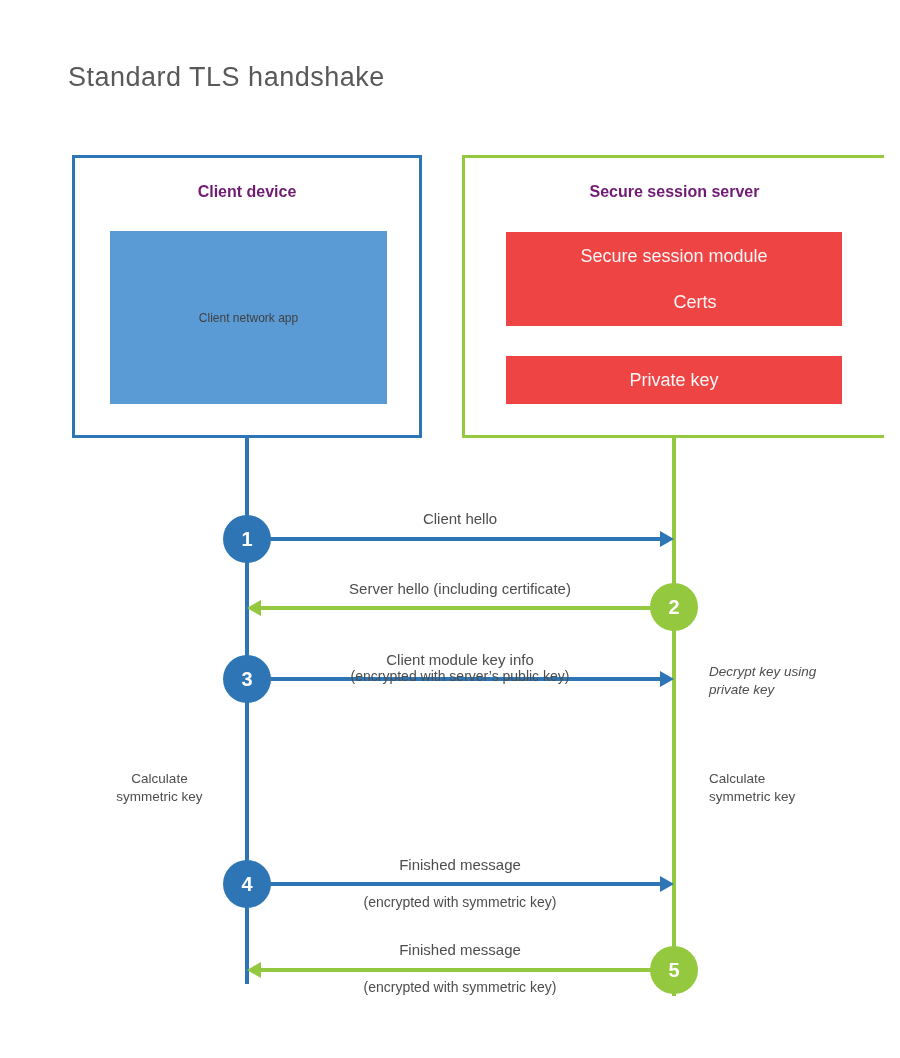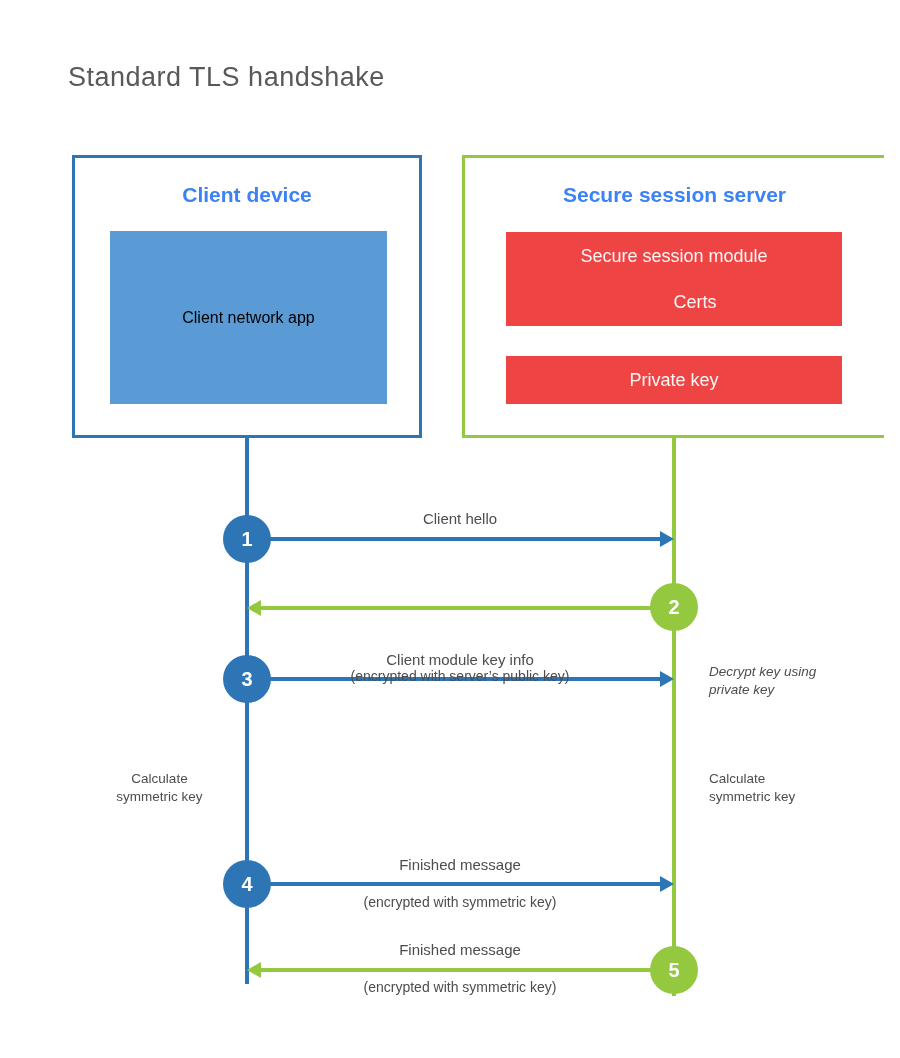--- a/index.html
+++ b/index.html
@@ -31,35 +31,35 @@
     left: 40px; width: 350px;
     border: 3px solid #2e75b6;
   }
   .server-box {
     left: 430px; width: 425px;
     border: 3px solid #94c83f;
   }
   .actor-title {
     margin-top: 25px;
     text-align: center;
-    font-size: 21px;
+    font-size: 16px;
     font-weight: 700;
-    color: #3b82f6;
+    color: #701a75;
   }
   .client-app {
     position: absolute;
     left: 78px; top: 199px;
     width: 277px; height: 173px;
     background: #5b9bd5;
     display: flex; align-items: center; justify-content: center;
     text-align: center;
   }
   .client-app span {
-    color: #000000;
-    font-size: 16px;
+    color: #404040;
+    font-size: 12px;
     line-height: 1.5;
     width: 175px;
   }
   .server-bar {
     position: absolute;
     left: 474px;
     width: 336px; height: 48px;
     background: #ef4444;
     display: flex; align-items: center; justify-content: center;
     color: rgba(255,255,255,0.95);
@@ -141,20 +141,21 @@
   <div class="server-bar bar-3">Private key</div>
 
   <div class="lifeline lifeline-client"></div>
   <div class="lifeline lifeline-server"></div>
 
   <div class="msg-label" style="top:478px;">Client hello</div>
   <div class="arrow-line blue" style="left:215px; top:505px; width:413px;"></div>
   <div class="arrow-head head-right-blue" style="left:628px; top:499px;"></div>
   <div class="step-circle circle-blue" style="left:191px; top:483px;">1</div>
 
+  <div class="msg-label" style="top:548px;">Server hello (including certificate)</div>
   <div class="arrow-line green" style="left:229px; top:574px; width:413px;"></div>
   <div class="arrow-head head-left-green" style="left:215px; top:568px;"></div>
   <div class="step-circle circle-green" style="left:618px; top:551px;">2</div>
 
   <div class="msg-label" style="top:619px;">Client module key info</div>
   <div class="arrow-line blue" style="left:215px; top:645px; width:413px;"></div>
   <div class="arrow-head head-right-blue" style="left:628px; top:639px;"></div>
   <div class="step-circle circle-blue" style="left:191px; top:623px;">3</div>
   <div class="msg-sublabel" style="top:636px;">(encrypted with server’s public key)</div>
   <div class="side-note note-decrypt">Decrypt key using

